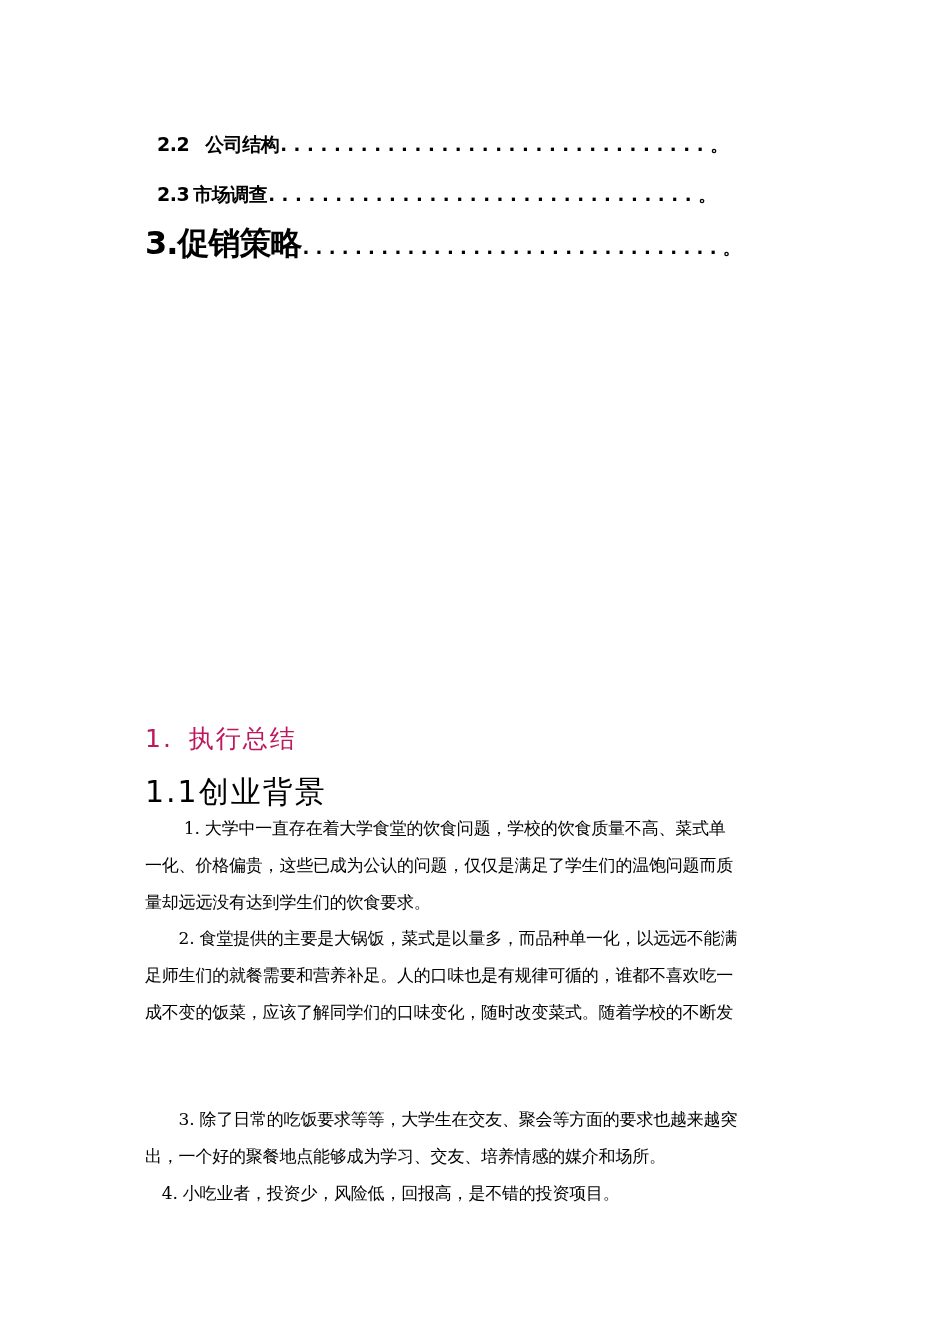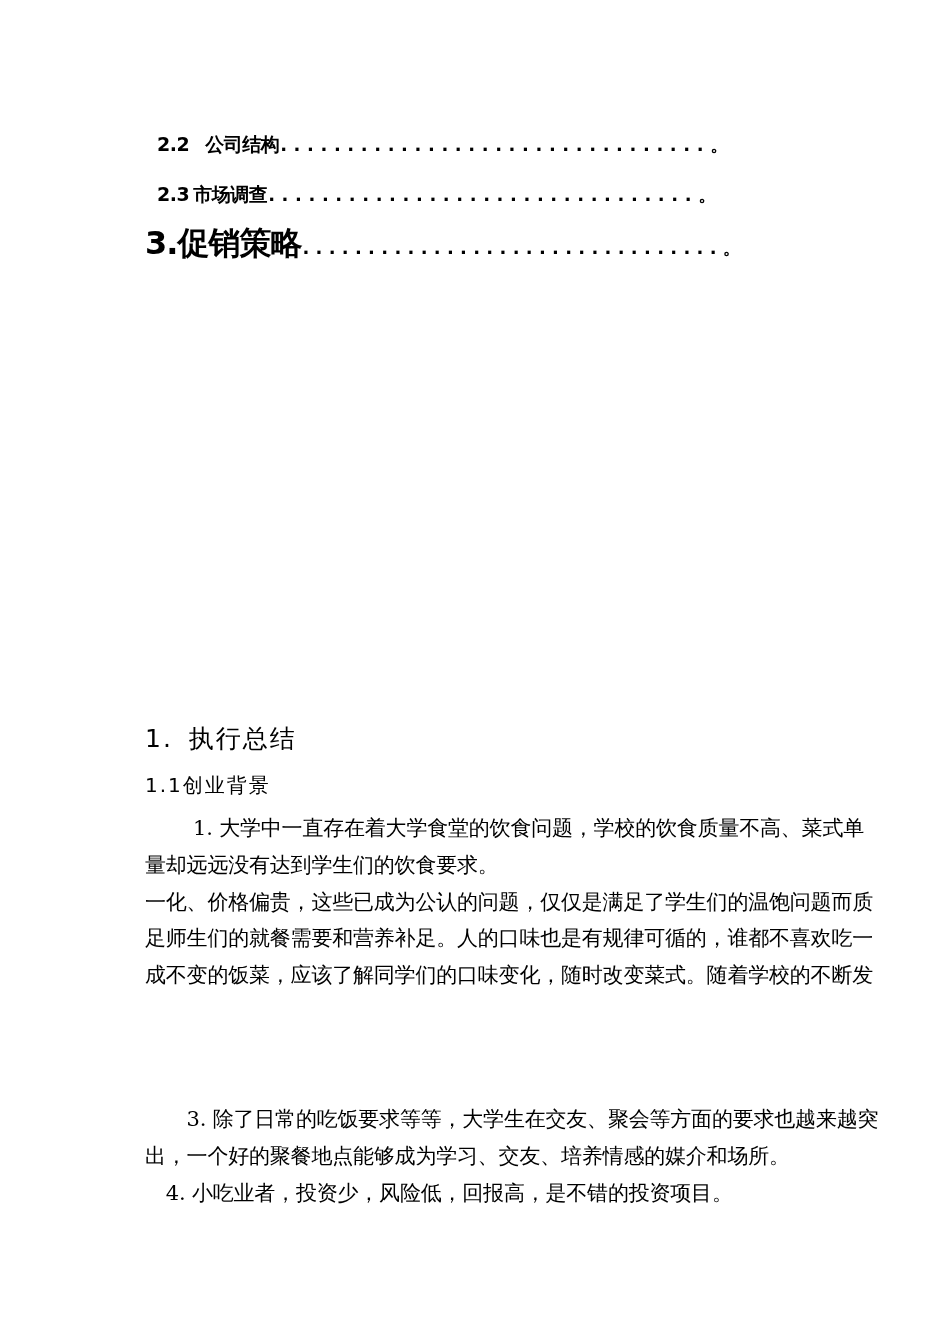--- a/index.html
+++ b/index.html
@@ -57,40 +57,40 @@
       font-weight: bold;
       margin-left: 0px;
     }
     .toc-main .toc-dots { font-size: 18px; }
 
     .h1 {
       position: absolute;
       left: 145px;
       top: 722px;
       font-size: 25px;
-      color: #000000;
+      color: #be185d;
       font-family: "DejaVu Sans", sans-serif;
       letter-spacing: 2px;
       white-space: nowrap;
     }
     .h1 .num { margin-right: 16px; }
     .h2 {
       position: absolute;
       left: 145px;
       top: 772px;
-      font-size: 20px;
+      font-size: 30px;
       font-family: "DejaVu Sans", sans-serif;
       letter-spacing: 2px;
       white-space: nowrap;
     }
     .body-text {
       position: absolute;
       left: 145px;
       width: 665px;
-      font-size: 21px;
+      font-size: 17px;
       line-height: 37px;
       font-family: "DejaVu Serif", serif;
       text-align: justify;
       letter-spacing: -0.2px;
     }
     .body-line {
       display: block;
       white-space: nowrap;
       height: 37px;
     }
@@ -128,25 +128,26 @@
   <div class="h1">
     <span class="num">1.</span><span>执行总结</span>
   </div>
 
   <div class="h2">
     <span>1.1</span><span>创业背景</span>
   </div>
 
   <div class="body-text p1">
     <span class="body-line">　　 1. 大学中一直存在着大学食堂的饮食问题，学校的饮食质量不高、菜式单</span>
+    <span class="body-line">一化、价格偏贵，这些已成为公认的问题，仅仅是满足了学生们的温饱问题而质</span>
     <span class="body-line">量却远远没有达到学生们的饮食要求。</span>
-    <span class="body-line">一化、价格偏贵，这些已成为公认的问题，仅仅是满足了学生们的温饱问题而质</span>
   </div>
 
   <div class="body-text p2">
+    <span class="body-line">　　2. 食堂提供的主要是大锅饭，菜式是以量多，而品种单一化，以远远不能满</span>
     <span class="body-line">足师生们的就餐需要和营养补足。人的口味也是有规律可循的，谁都不喜欢吃一</span>
     <span class="body-line">成不变的饭菜，应该了解同学们的口味变化，随时改变菜式。随着学校的不断发</span>
   </div>
 
   <div class="body-text p3">
     <span class="body-line">　　3. 除了日常的吃饭要求等等，大学生在交友、聚会等方面的要求也越来越突</span>
     <span class="body-line">出，一个好的聚餐地点能够成为学习、交友、培养情感的媒介和场所。</span>
   </div>
 
   <div class="body-text p4">

